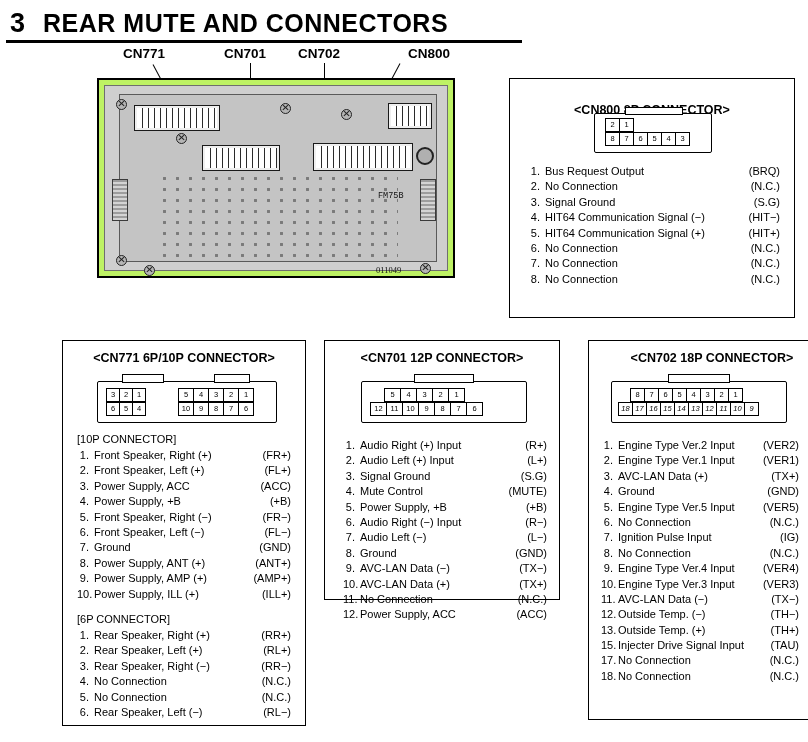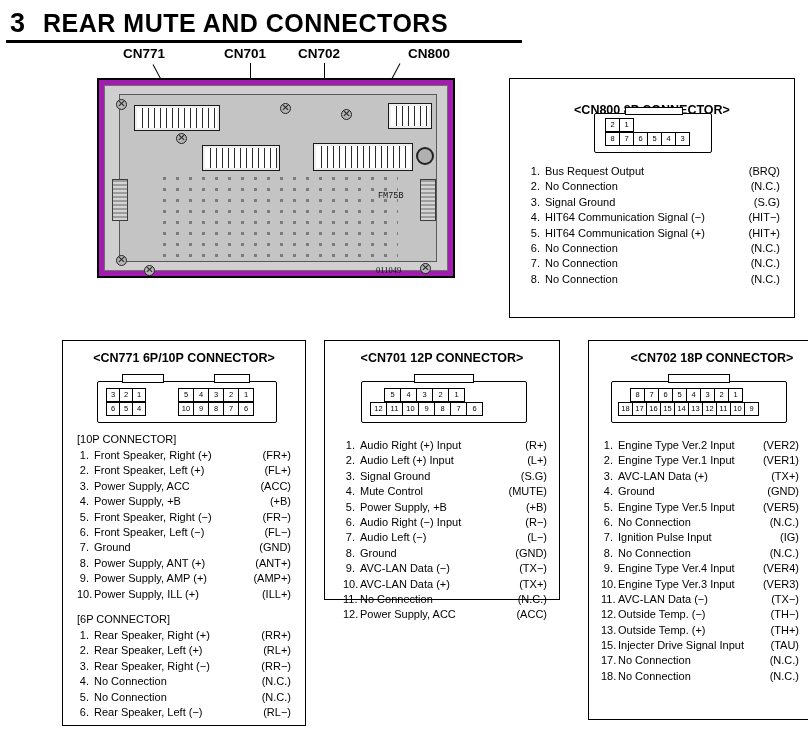--- a/index.html
+++ b/index.html
@@ -63,21 +63,21 @@
     height: 1px;
     transform-origin: left center;
   }
 
   
   .unit {
     position: absolute;
     left: 97px; top: 78px;
     width: 358px; height: 200px;
     border: 2px solid #000;
-    background: #a21caf;
+    background: #bef264;
   }
   .unit-inner {
     position: absolute;
     left: 5px; top: 5px; right: 5px; bottom: 5px;
     background: #cfcfcf;
     border: 1px solid #6f6f6f;
   }
   .unit-face {
     position: absolute;
     left: 14px; top: 8px; right: 10px; bottom: 8px;
@@ -539,21 +539,21 @@
       <div class="cell-row" id="cn702-top" style="left:18px; top:6px; height:14px;">
           <div class="cell" style="width: 15px;">8</div>
           <div class="cell" style="width: 15px;">7</div>
           <div class="cell" style="width: 15px;">6</div>
           <div class="cell" style="width: 15px;">5</div>
           <div class="cell" style="width: 15px;">4</div>
           <div class="cell" style="width: 15px;">3</div>
           <div class="cell" style="width: 15px;">2</div>
           <div class="cell" style="width: 15px;">1</div>
         </div>
-      <div class="cell-row" id="cn702-bottom" style="left:6px; top:20px; height:14px;">
+      <div class="cell-row" id="cn702-bottom" style="left:6px; top:20px; height:14px;font-style:italic;">
           <div class="cell" style="width: 15px;">18</div>
           <div class="cell" style="width: 15px;">17</div>
           <div class="cell" style="width: 15px;">16</div>
           <div class="cell" style="width: 15px;">15</div>
           <div class="cell" style="width: 15px;">14</div>
           <div class="cell" style="width: 15px;">13</div>
           <div class="cell" style="width: 15px;">12</div>
           <div class="cell" style="width: 15px;">11</div>
           <div class="cell" style="width: 15px;">10</div>
           <div class="cell" style="width: 15px;">9</div>

